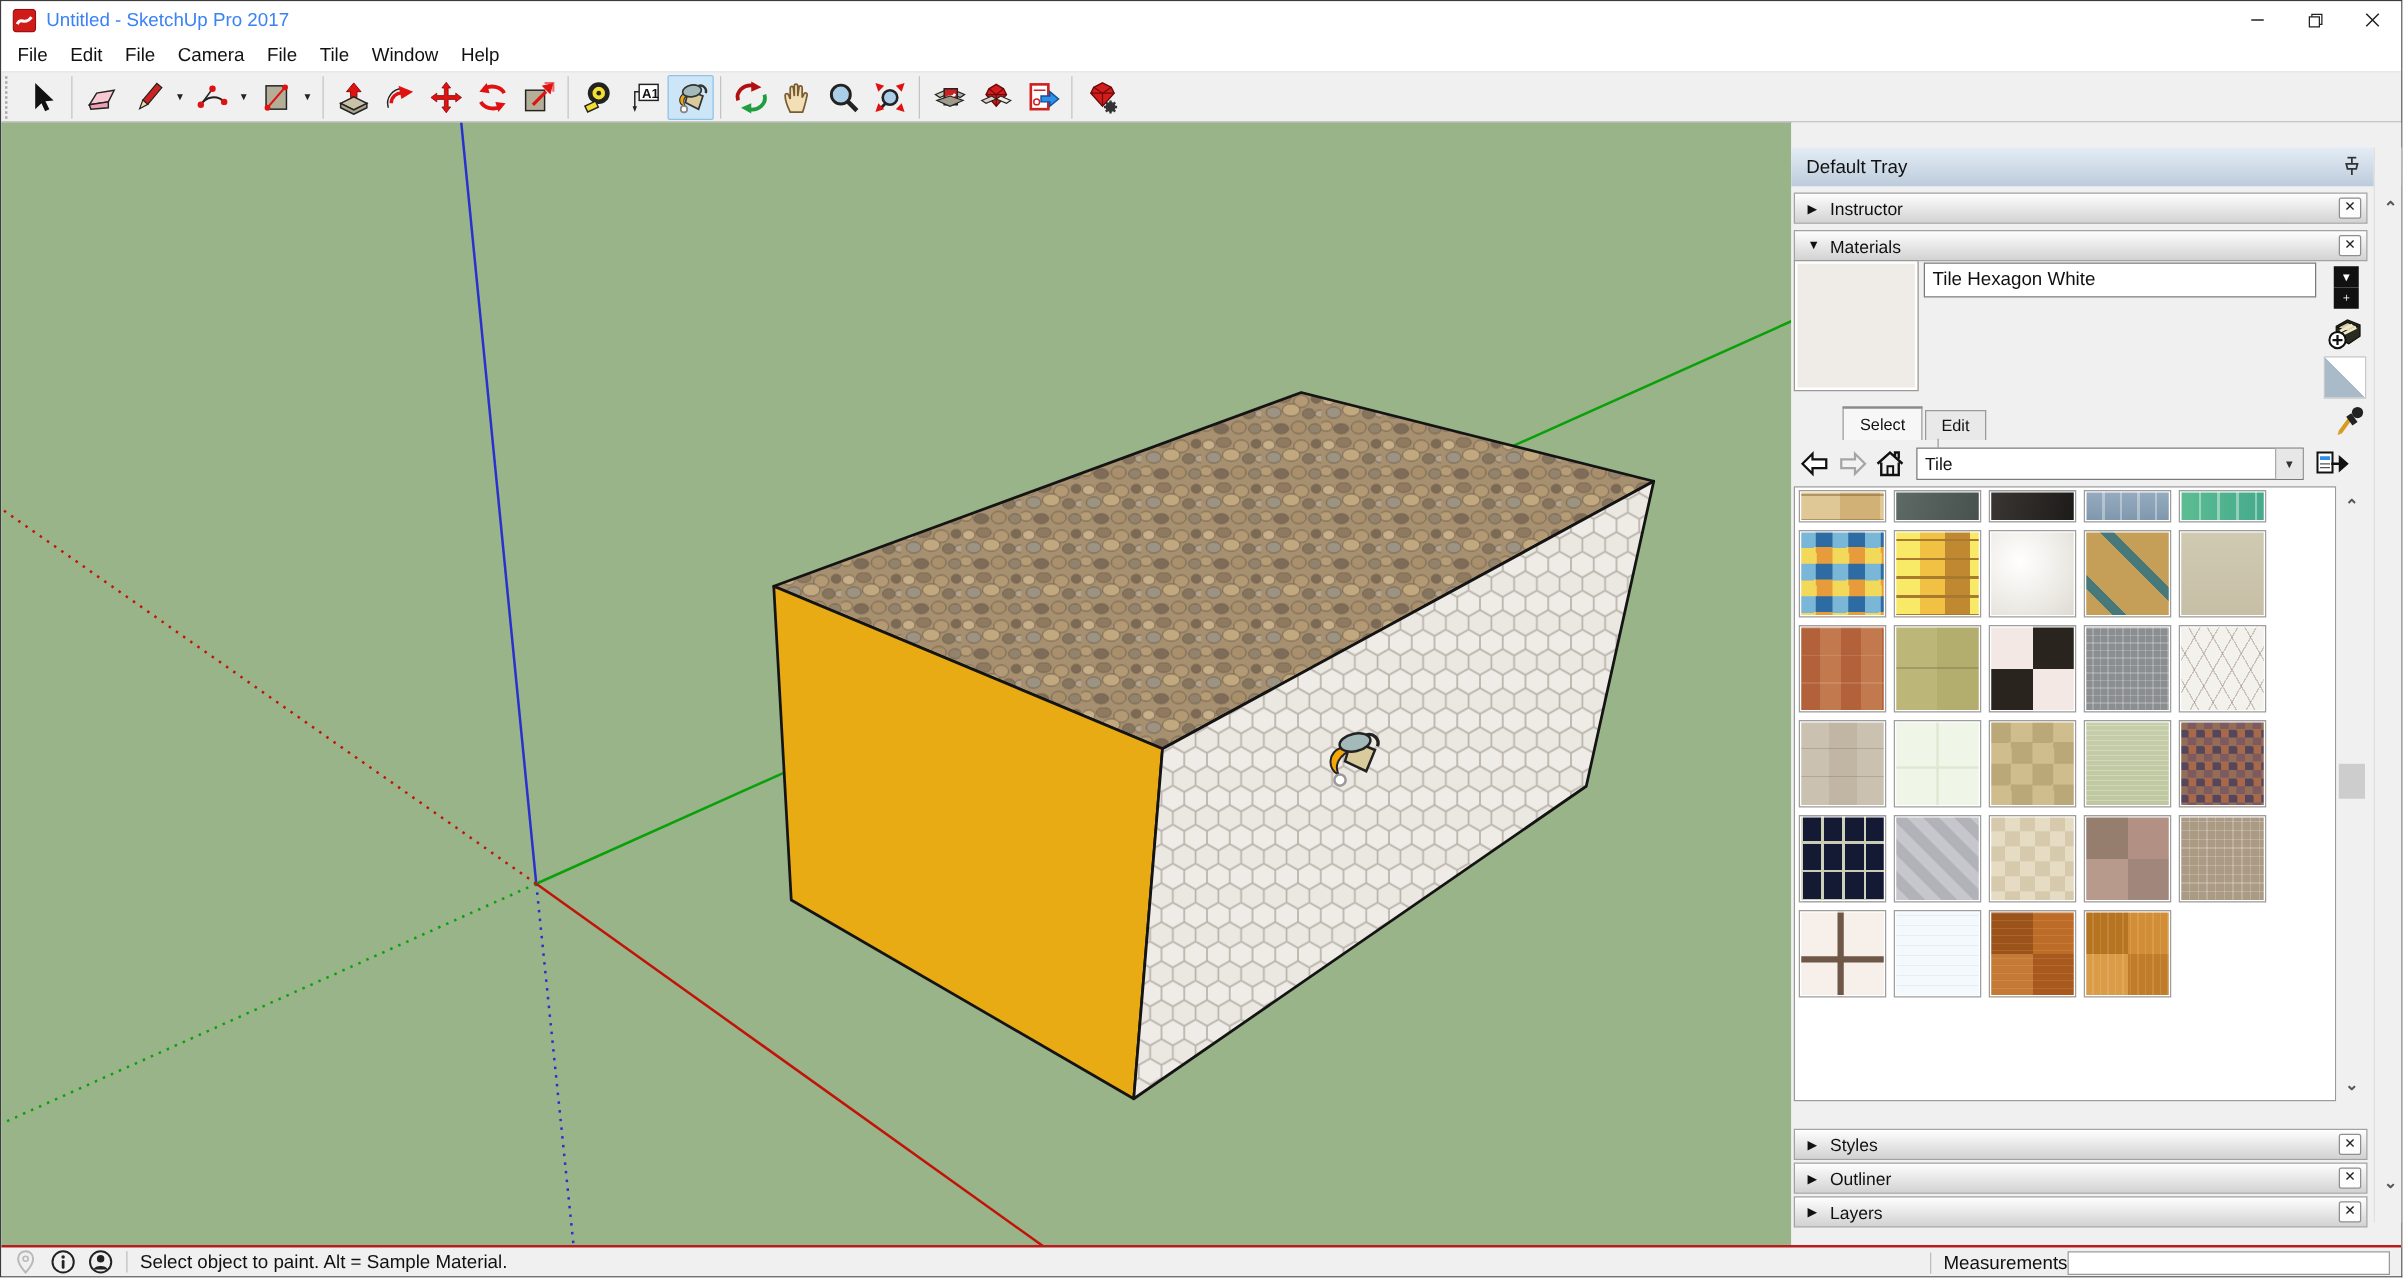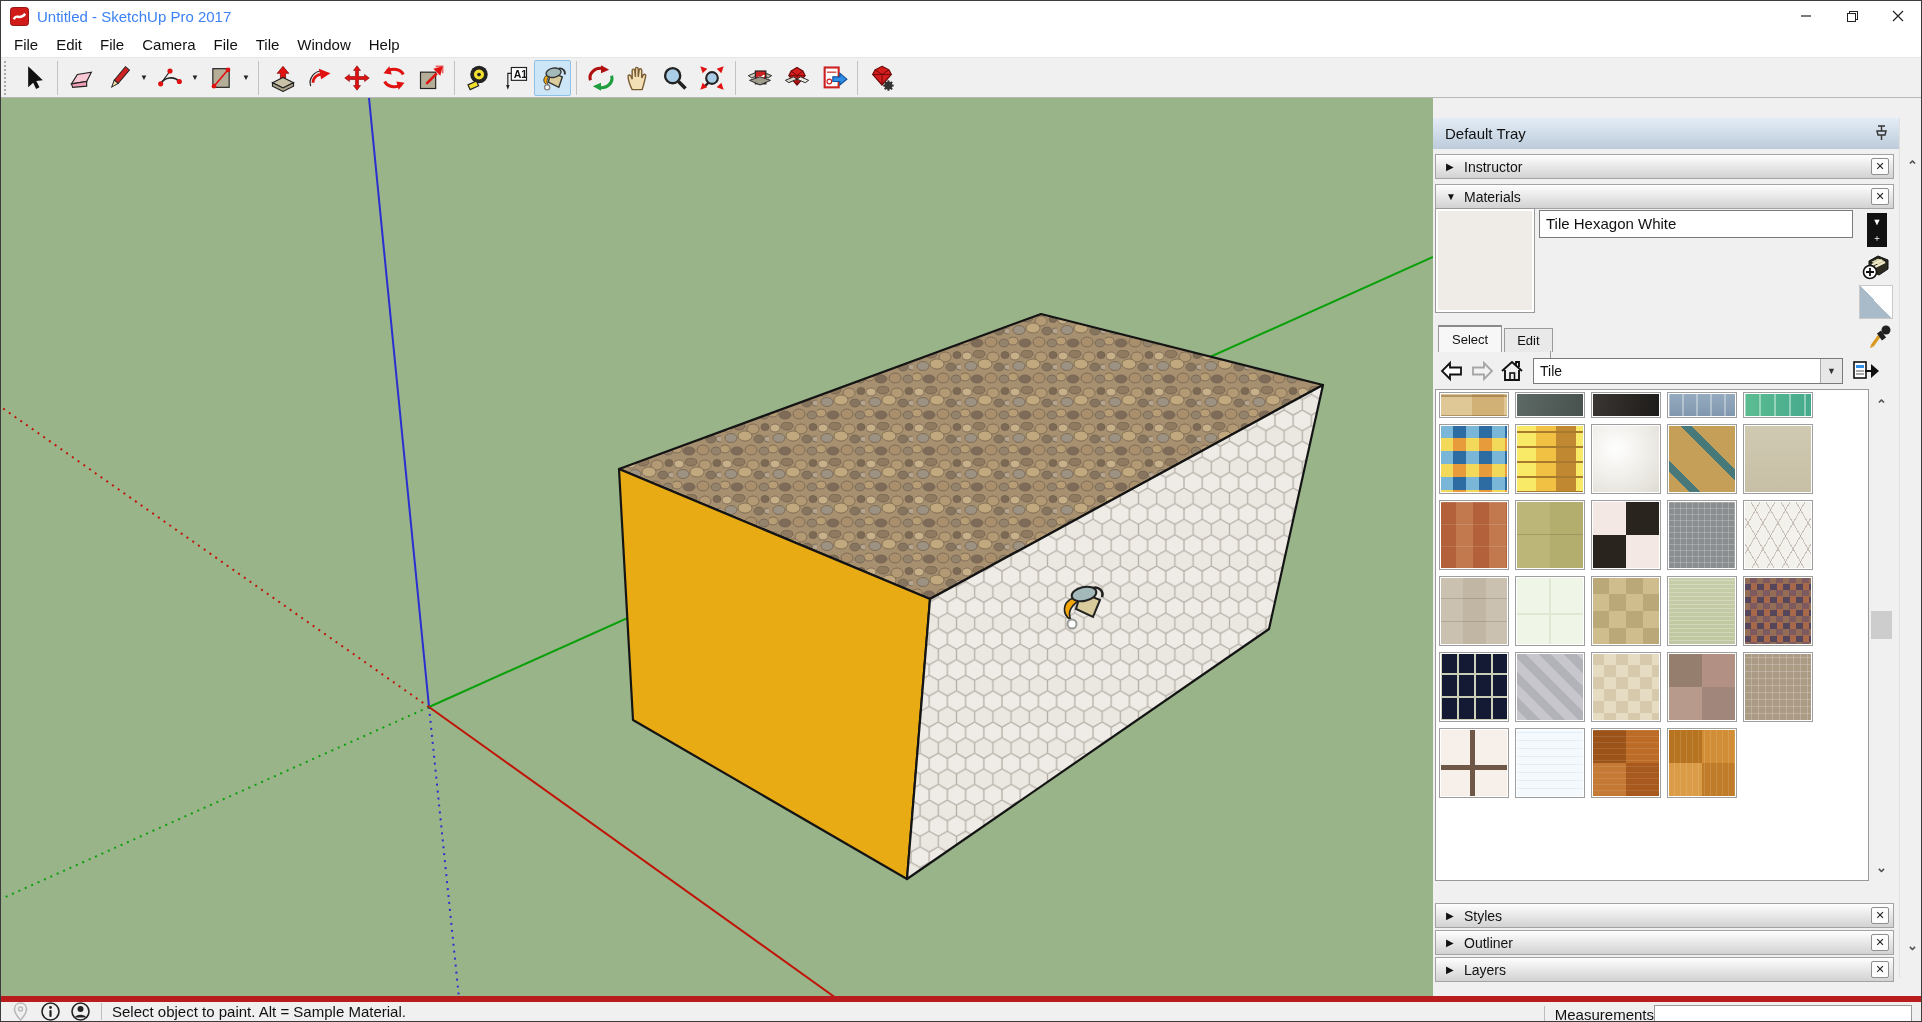--- a/index.html
+++ b/index.html
@@ -46,42 +46,42 @@
       linear-gradient(#efecе7,#efece7), #efece7;
       background-color:#efece7; border:1px solid #9a9a9a; box-shadow:inset 0 0 0 2px #fff; }
   .matname { position:absolute; left:106px; top:112px; width:314px; height:28px; background:#fff; border:1px solid #7a7a7a; font-size:15px; padding:4px 6px; color:#111; }
   .stackbtn { position:absolute; left:434px; top:115px; width:20px; height:34px; display:flex; flex-direction:column; }
   .stackbtn div { flex:1; background:#111; color:#fff; font-size:9px; display:flex; align-items:center; justify-content:center; }
   .createmat { position:absolute; left:428px; top:153px; width:30px; height:30px; }
   .defaultswatch { position:absolute; left:426px; top:187px; width:34px; height:34px; background:linear-gradient(45deg,#a9bac8 50%,#ffffff 50%); border:1px solid #c9c9c9; }
 
   .tabs { position:absolute; left:5px; top:228px; height:26px; display:flex; align-items:flex-end; }
   .tab { padding:4px 12px; font-size:13px; border:1px solid #9a9a9a; border-bottom:none; background:#e9e9e9; margin-right:2px; }
-  .tab.active { background:#f7f7f7; padding:5px 13px; border-top:2px solid #8a8a8a; }
+  .tab.active { background:#f7f7f7; padding:5px 13px; border-top:2px solid #8a8a8a;margin-left:36px; }
   .tabline { position:absolute; left:106px; top:253px; width:12px; height:16px; border-right:1px solid #9a9a9a; }
   .eyedropper { position:absolute; left:433px; top:224px; width:28px; height:30px; }
 
   .navrow { position:absolute; left:6px; top:259px; width:455px; height:28px; display:flex; align-items:center; }
   .navicon { width:26px; height:24px; margin-right:4px; }
   .combo { width:310px; height:26px; background:#fff; border:1px solid #7a7a7a; display:flex; align-items:center; margin-left:4px; }
   .combo .val { flex:1; font-size:14px; padding-left:6px; }
   .combo .drop { width:22px; height:24px; background:#e7e7e7; border-left:1px solid #aaa; font-size:9px; color:#333; display:flex; align-items:center; justify-content:center; }
   .details { width:30px; height:28px; margin-left:8px; }
 
   .gridbox { position:absolute; left:2px; top:291px; width:434px; height:492px; background:#fff; border:1px solid #9a9a9a; overflow:hidden; padding:2px 0 0 3px; }
   .swatches { display:flex; flex-wrap:wrap; width:420px; }
   .sw { width:70px; height:70px; margin:0 6px 6px 0; border:1px solid #9e9e9e; box-shadow:inset 0 0 0 1px #fff; }
   .sw.partial { height:26px; }
   .gridscroll { position:absolute; left:436px; top:291px; width:25px; height:492px; background:#f0f0f0; }
   .gridscroll .thumb { position:absolute; left:2px; top:222px; width:21px; height:28px; background:#cdcdcd; }
   .scroll-arrow { position:absolute; left:0; width:25px; text-align:center; font-size:13px; color:#555; font-weight:bold; }
 
   .trayscroll { position:absolute; left:466px; top:20px; width:24px; height:860px; background:#f0f0f0; border-left:1px solid #e0e0e0; }
 
-  .statusbar { position:absolute; left:0; bottom:0; width:100%; height:25px; background:#f0f0f0; border-top:6px solid #b91c1c; display:flex; align-items:center; font-size:15px; color:#111; }
+  .statusbar { position:absolute; left:0; bottom:0; width:100%; height:25px; background:#f0f0f0; border-top:2px solid #b91c1c; display:flex; align-items:center; font-size:15px; color:#111; }
   .sb-icon { width:21px; height:21px; margin-left:9px; }
   .sb-div { width:1px; height:17px; background:#bdbdbd; margin:0 10px; }
   .measure { position:absolute; right:0; top:0; height:25px; display:flex; align-items:center; }
   .measure .lbl { font-size:15px; }
   .measure input { width:258px; height:19px; border:1px solid #9a9a9a; background:#fff; margin-right:9px; font-size:13px; padding:0 4px; }
 </style>
 </head>
 <body>
 
 <div id="app">

